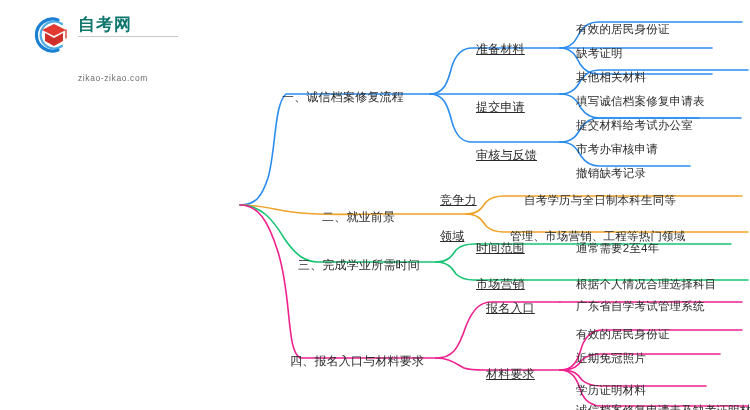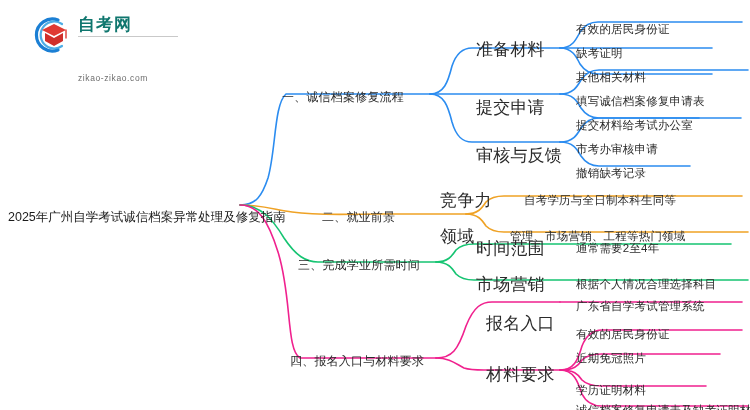--- a/index.html
+++ b/index.html
@@ -29,21 +29,21 @@
   .node {
     position: absolute;
     white-space: nowrap;
     color: #2b2b2b;
     font-size: 11.5px;
     line-height: 13px;
     letter-spacing: 0.2px;
     margin-top: 20px;
   }
   .node.lvl1 { font-size: 12px; }
-  .node.lvl2 { font-size: 17px; }
+  .node.lvl2 { font-size: 12px; text-decoration: underline; }
   .node.lvl3 { font-size: 11.5px; }
   .node.root {
     font-size: 12.5px;
     color: #1c1c1c;
     letter-spacing: 0px;
   }
 
   
   #logo {
     position: absolute;
@@ -145,21 +145,20 @@
 
       <path d="M560 302 L 598 302 L 742 302" stroke="#f0218e"></path>
 
       <path d="M560 370 C 574 370, 578 360, 582 346 C 586 336, 592 330, 602 330 L 742 330" stroke="#f0218e"></path>
       <path d="M560 370 C 574 370, 578 366, 582 360 C 586 356, 592 354, 602 354 L 720 354" stroke="#f0218e"></path>
       <path d="M560 370 C 574 370, 578 374, 582 380 C 586 384, 592 386, 602 386 L 706 386" stroke="#f0218e"></path>
       <path d="M560 370 C 574 370, 578 382, 582 394 C 586 402, 592 406, 602 406 L 748 406" stroke="#f0218e"></path>
     </g>
   </svg>
 
-  <div class="node root" style="left: 8px; top: 191px;">2025年广州自学考试诚信档案异常处理及修复指南</div>
 
   <div class="node lvl1" style="left: 282px; top: 71px;">一、诚信档案修复流程</div>
 
   <div class="node lvl2" style="left: 476px; top: 23px;">准备材料</div>
   <div class="node lvl3" style="left: 576px; top: 3px;">有效的居民身份证</div>
   <div class="node lvl3" style="left: 576px; top: 27px;">缺考证明</div>
   <div class="node lvl3" style="left: 576px; top: 51px;">其他相关材料</div>
 
   <div class="node lvl2" style="left: 476px; top: 81px;">提交申请</div>
   <div class="node lvl3" style="left: 576px; top: 75px;">填写诚信档案修复申请表</div>
@@ -180,21 +179,21 @@
   <div class="node lvl1" style="left: 298px; top: 239px;">三、完成学业所需时间</div>
 
   <div class="node lvl2" style="left: 476px; top: 222px;">时间范围</div>
   <div class="node lvl3" style="left: 576px; top: 222px;">通常需要2至4年</div>
 
   <div class="node lvl2" style="left: 476px; top: 258px;">市场营销</div>
   <div class="node lvl1" style="left: 290px; top: 335px;">四、报名入口与材料要求</div>
 
   <div class="node lvl3" style="left: 576px; top: 258px;">根据个人情况合理选择科目</div>
 
-  <div class="node lvl2" style="left: 486px; top: 297px; text-align: center;">报名入口</div>
+  <div class="node lvl2" style="left: 486px; top: 282px; text-align: center;">报名入口</div>
   <div class="node lvl3" style="left: 576px; top: 280px;">广东省自学考试管理系统</div>
 
   <div class="node lvl2" style="left: 486px; top: 348px;">材料要求</div>
   <div class="node lvl3" style="left: 576px; top: 308px;">有效的居民身份证</div>
   <div class="node lvl3" style="left: 576px; top: 332px;">近期免冠照片</div>
   <div class="node lvl3" style="left: 576px; top: 364px;">学历证明材料</div>
   <div class="node lvl3" style="left: 576px; top: 384px;">诚信档案修复申请表及缺考证明材料</div>
 
 </div>
 

